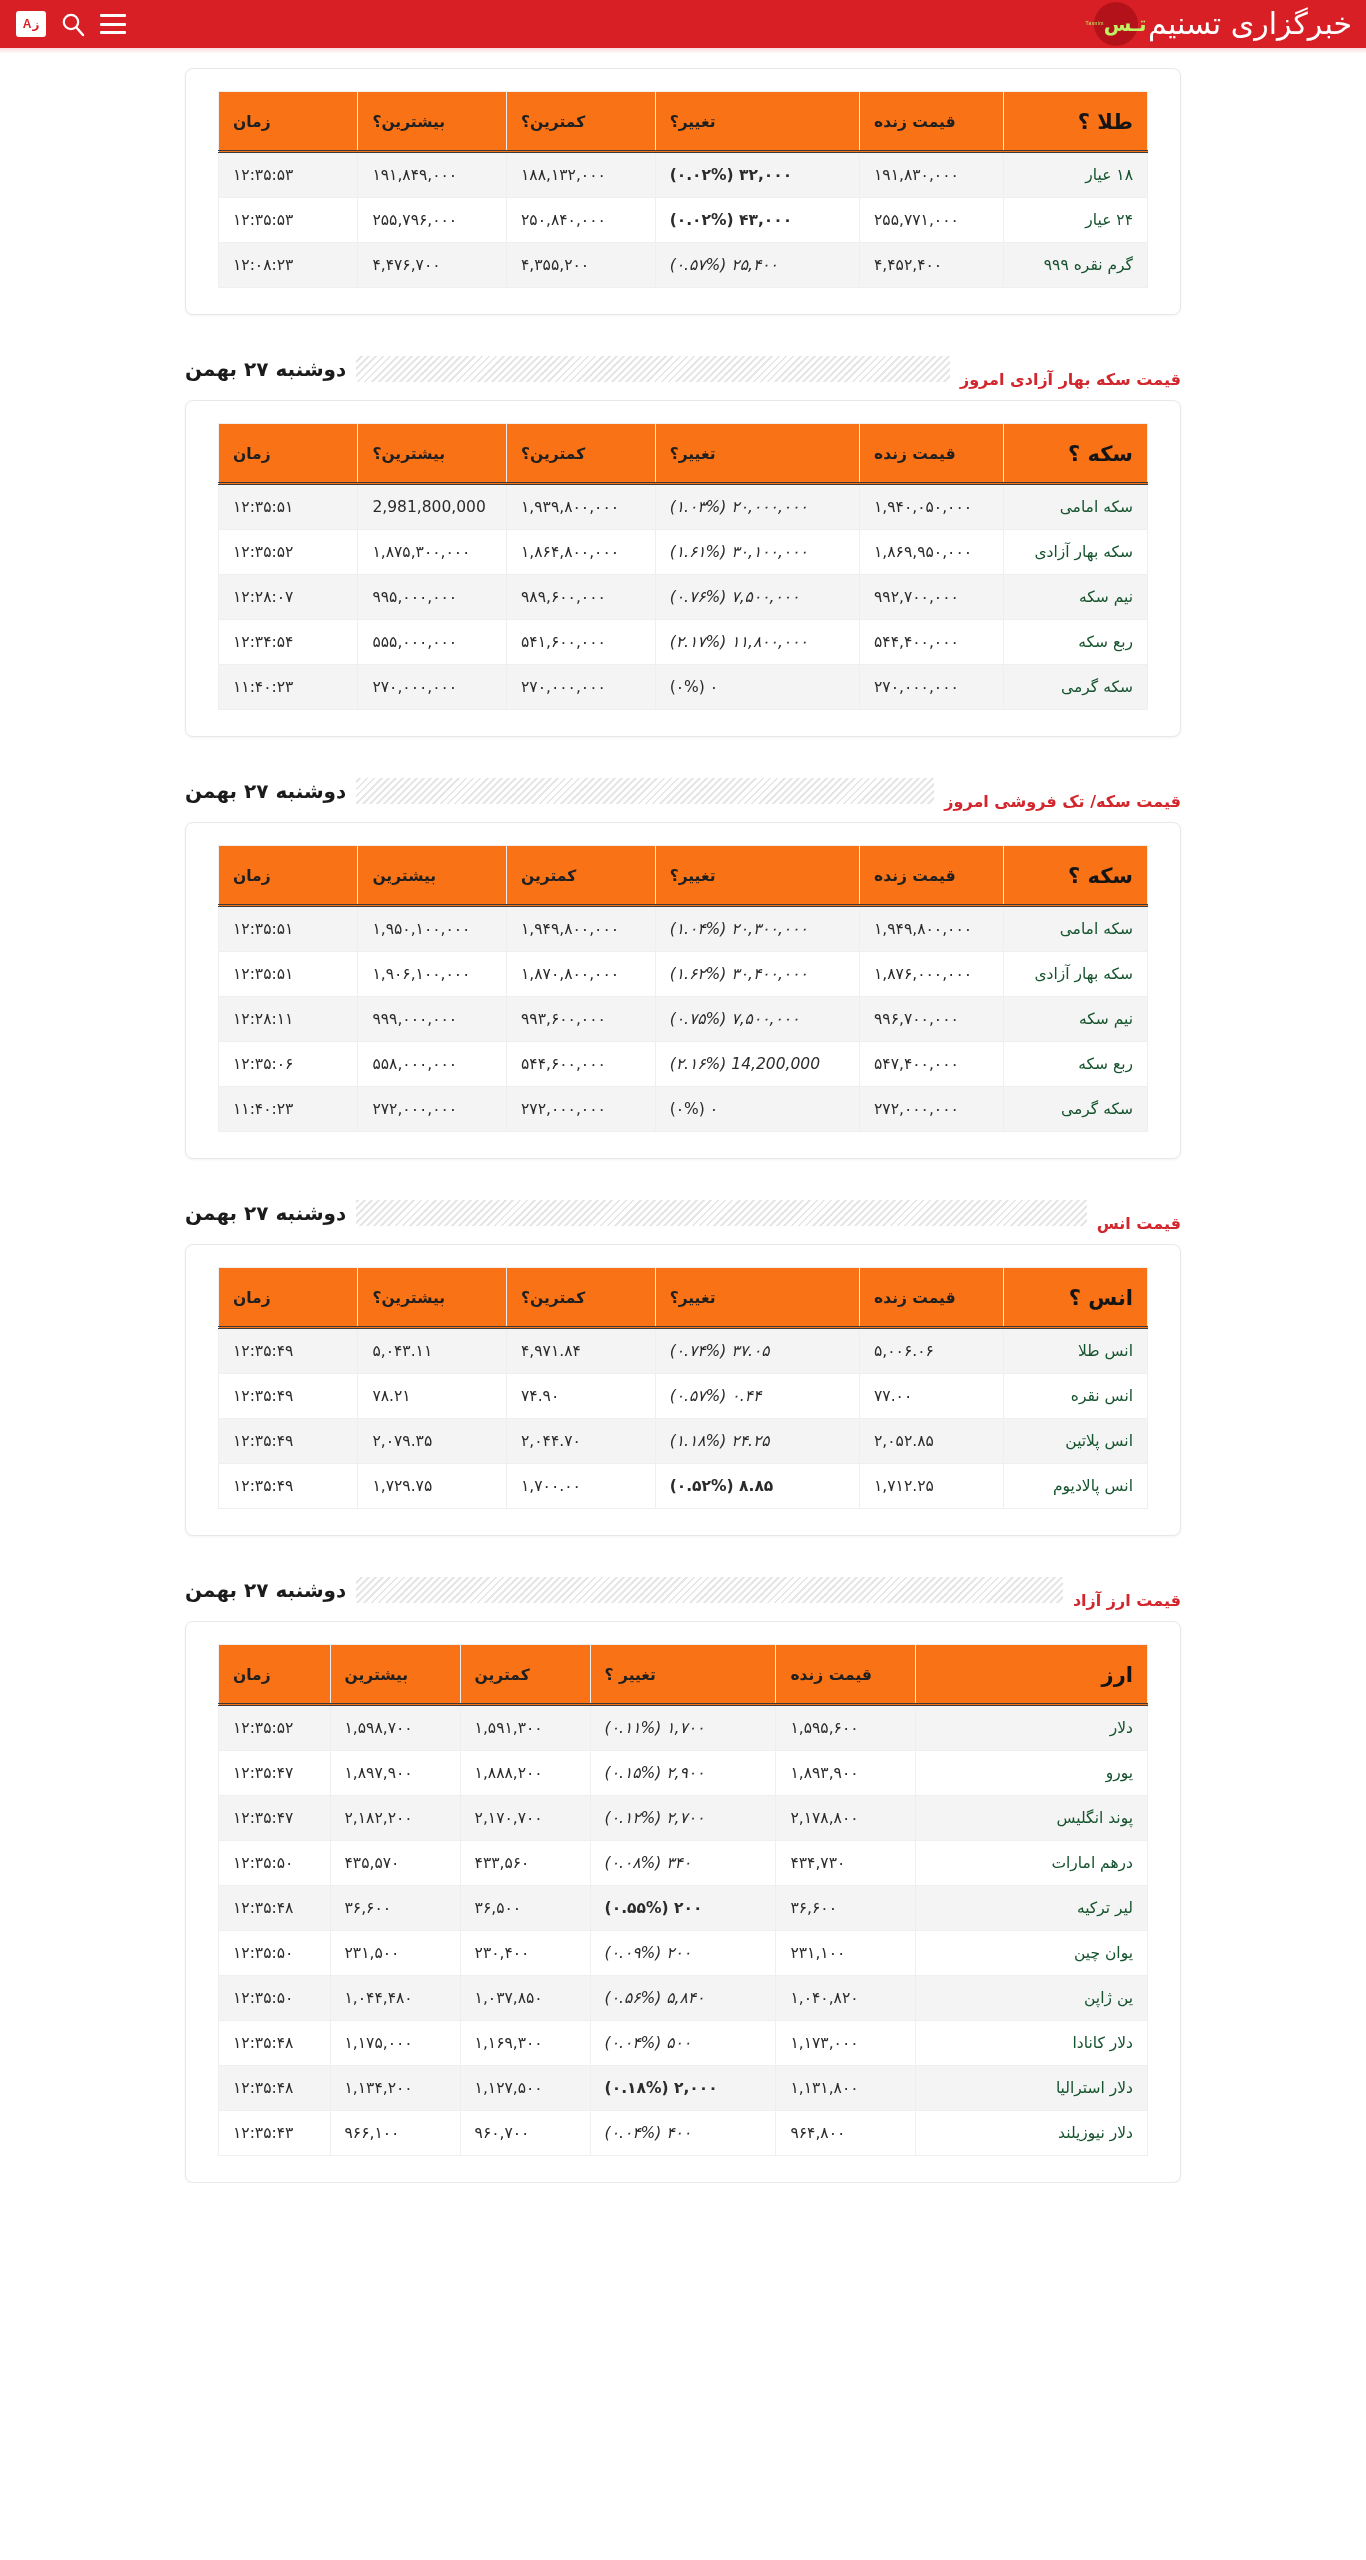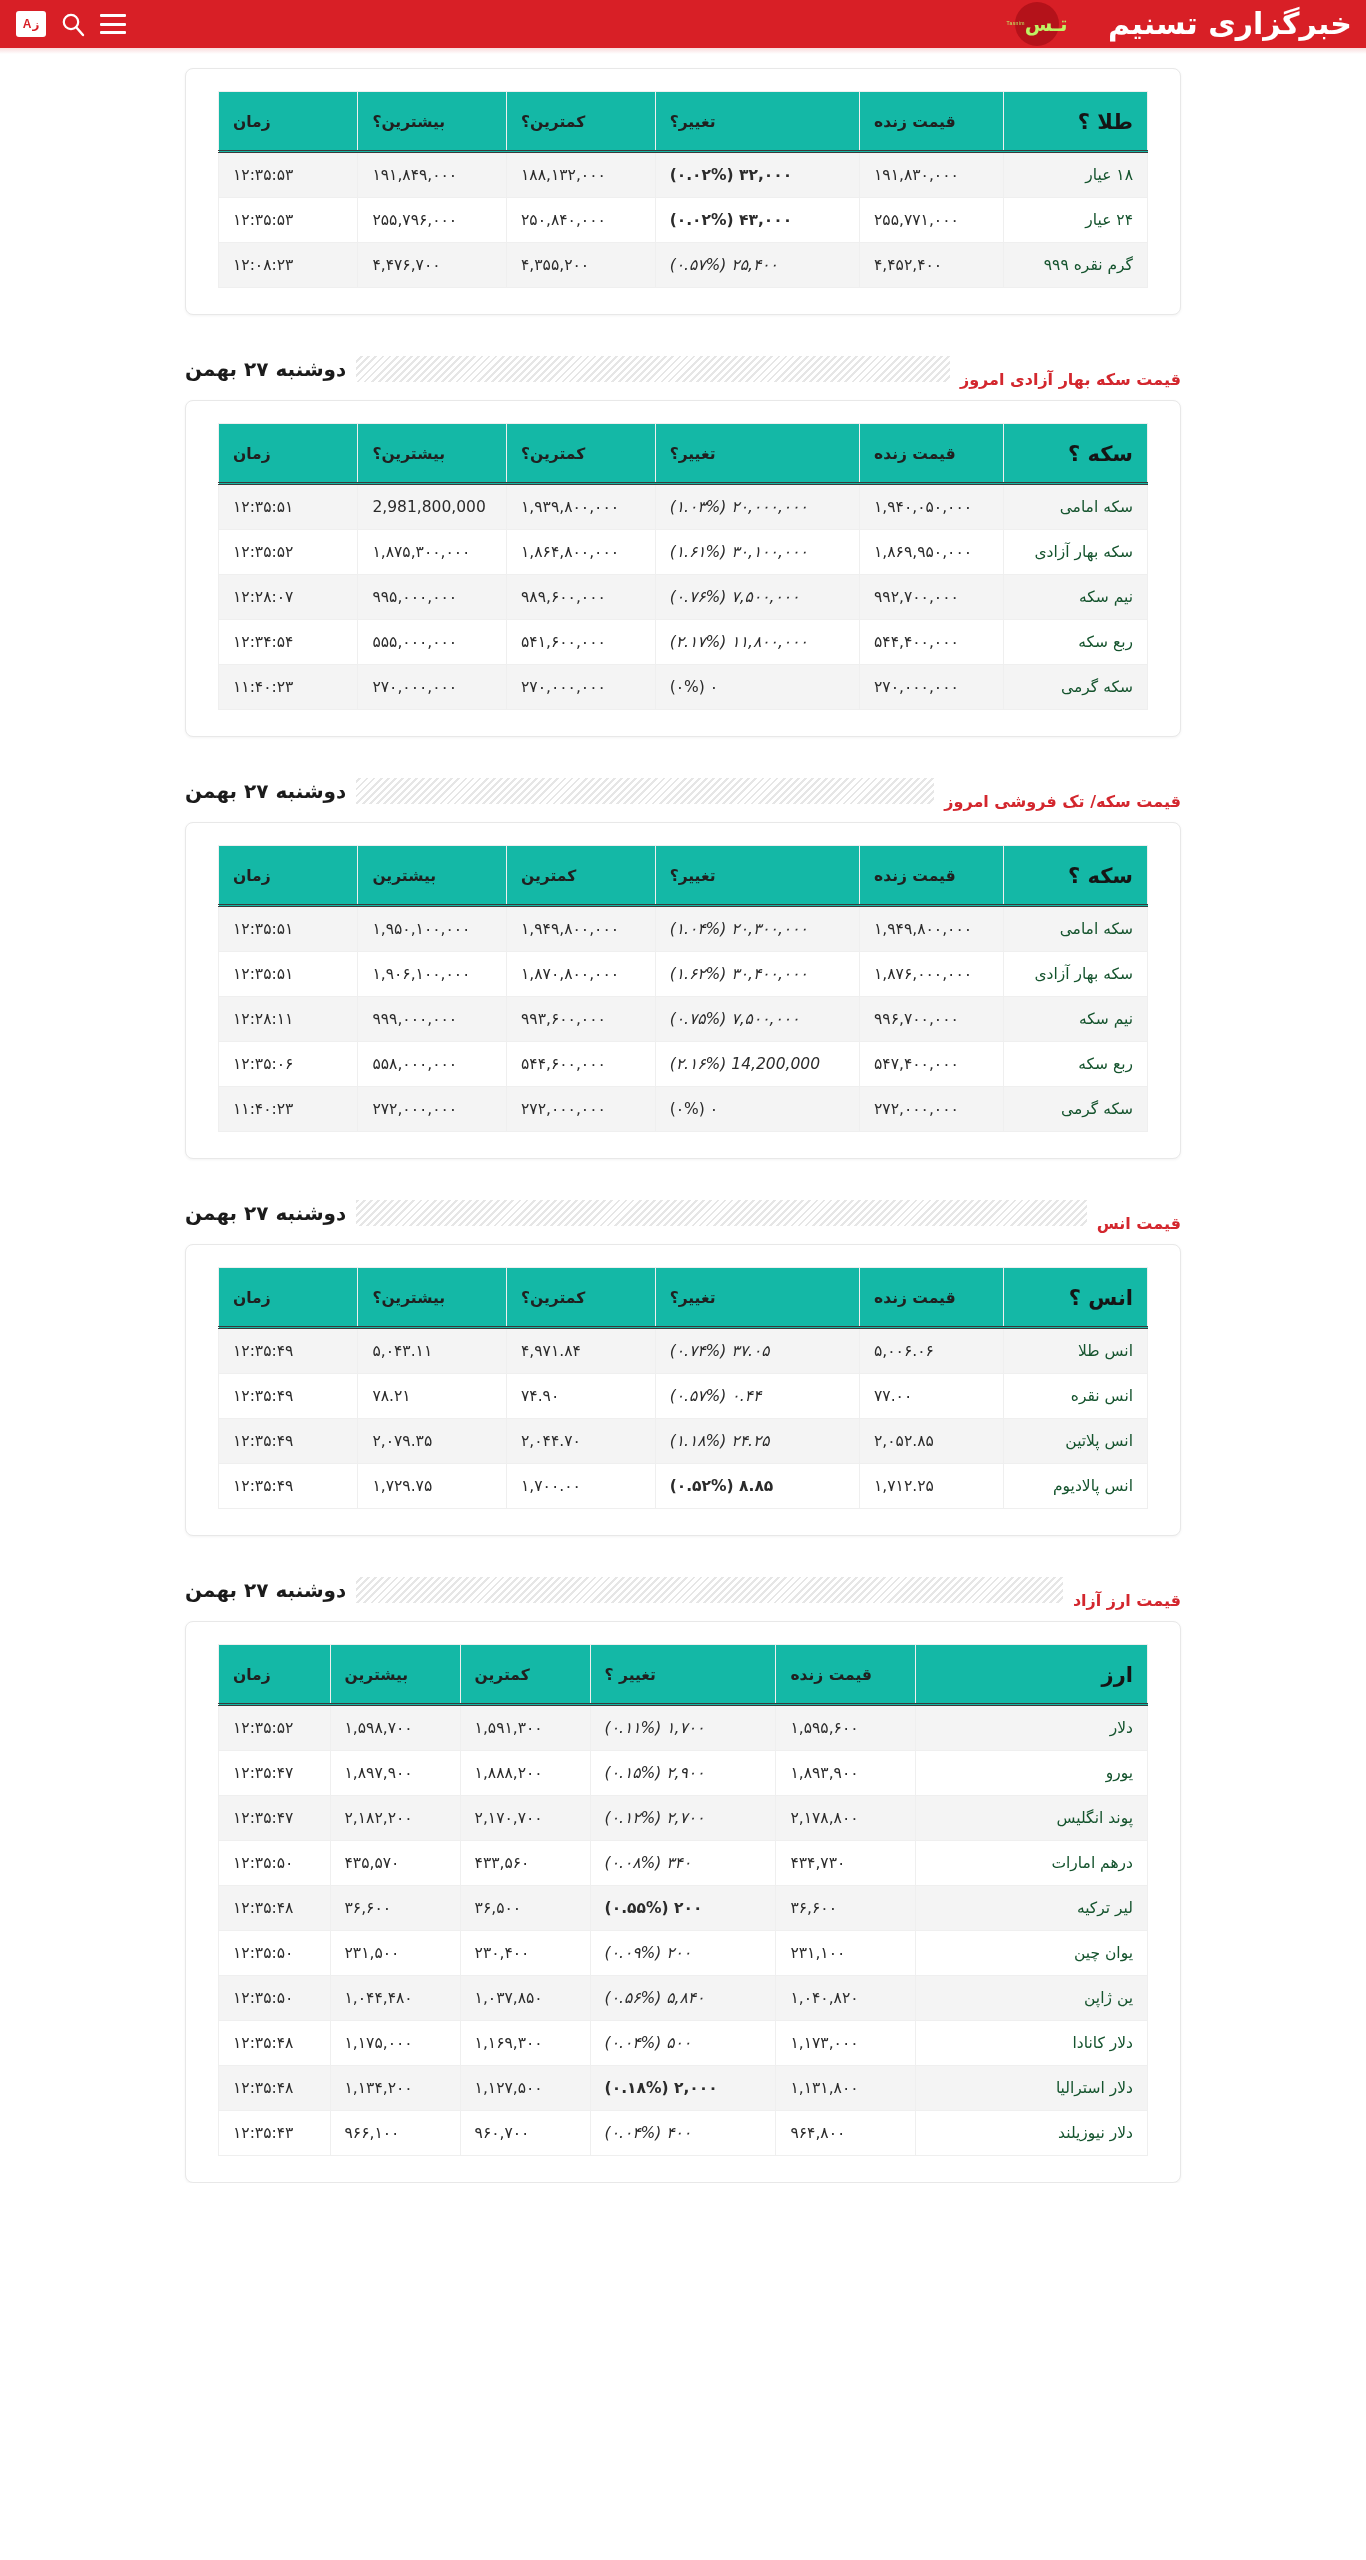--- a/index.html
+++ b/index.html
@@ -59,25 +59,24 @@
   .header-brand {
     order: 1;
     display: flex;
     align-items: center;
     gap: 10px;
     margin-left: 0;
   }
   .brand-text {
     color: #ffffff;
     font-size: 30px;
-    font-weight: bold;
+    font-weight: normal;
     letter-spacing: -0.5px;
     white-space: nowrap;
     line-height: 1;
-    margin-left: 39px;
   }
   .brand-mark {
     width: 44px; height: 44px;
     border-radius: 50%;
     background: #b4121a;
     display: flex; align-items: center; justify-content: center;
     flex-direction: row;
     color: #bef264;
   }
   .brand-mark .bm-glyph {
@@ -153,21 +152,21 @@
     border: 1px solid #efefef;
     padding: 13px 14px;
     font-size: 15.5px;
     color: #2b2b2b;
     white-space: nowrap;
     vertical-align: middle;
   }
   table.price-table thead th {
     border-bottom: 3px double #3a3a3a;
     font-weight: bold;
-    background: #14b8a6;
+    background: #f97316;
     padding-bottom: 16px;
     padding-top: 18px;
   }
   table.price-table thead th.col-name {
     font-size: 21px;
     font-weight: bold;
     color: #151515;
     text-align: right;
   }
   table.price-table thead th.col-live,

